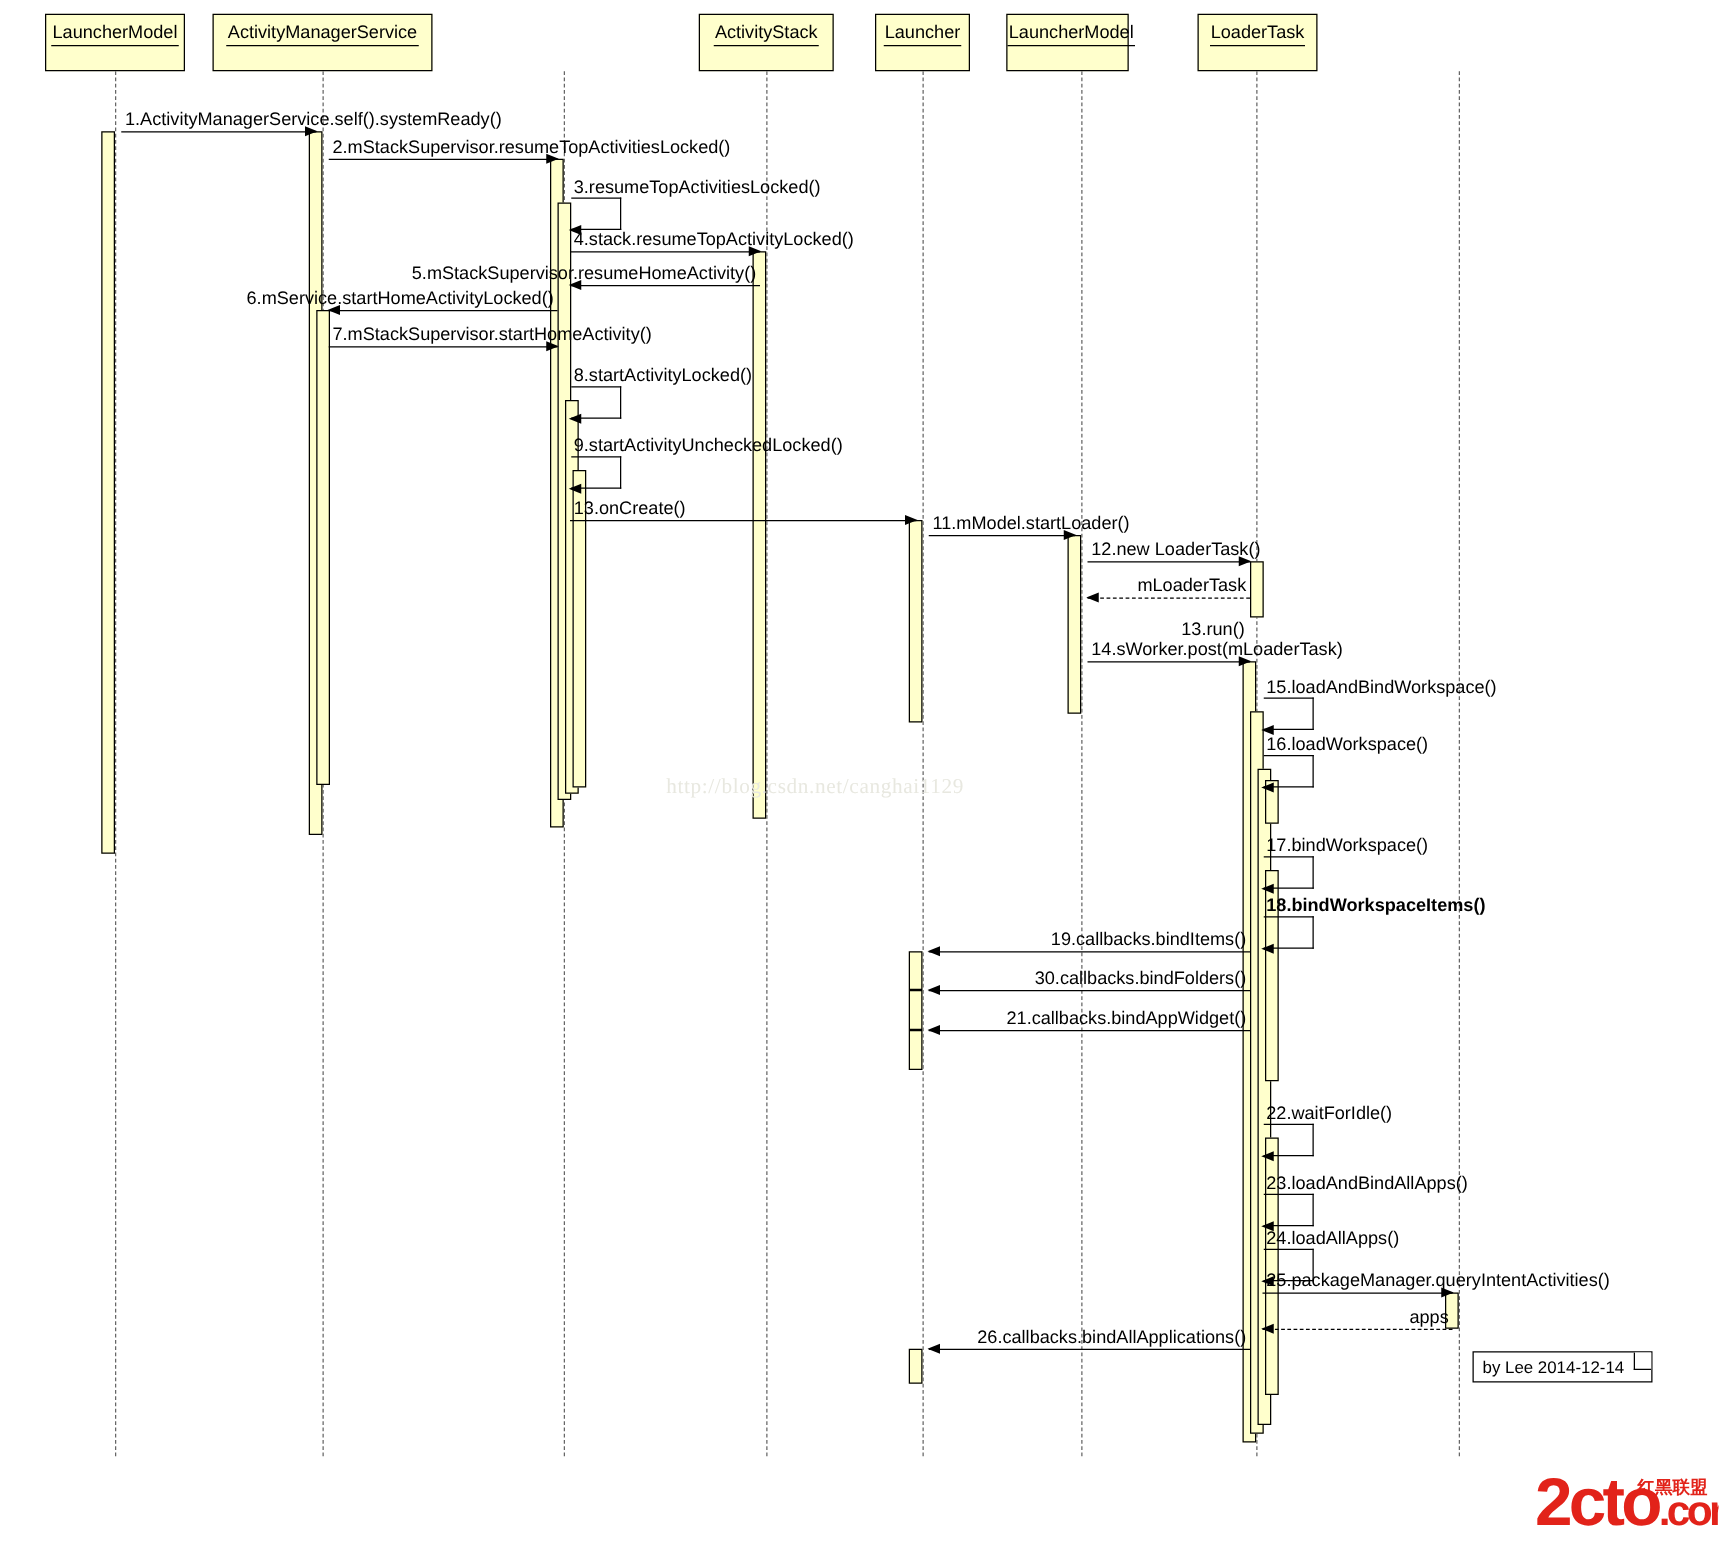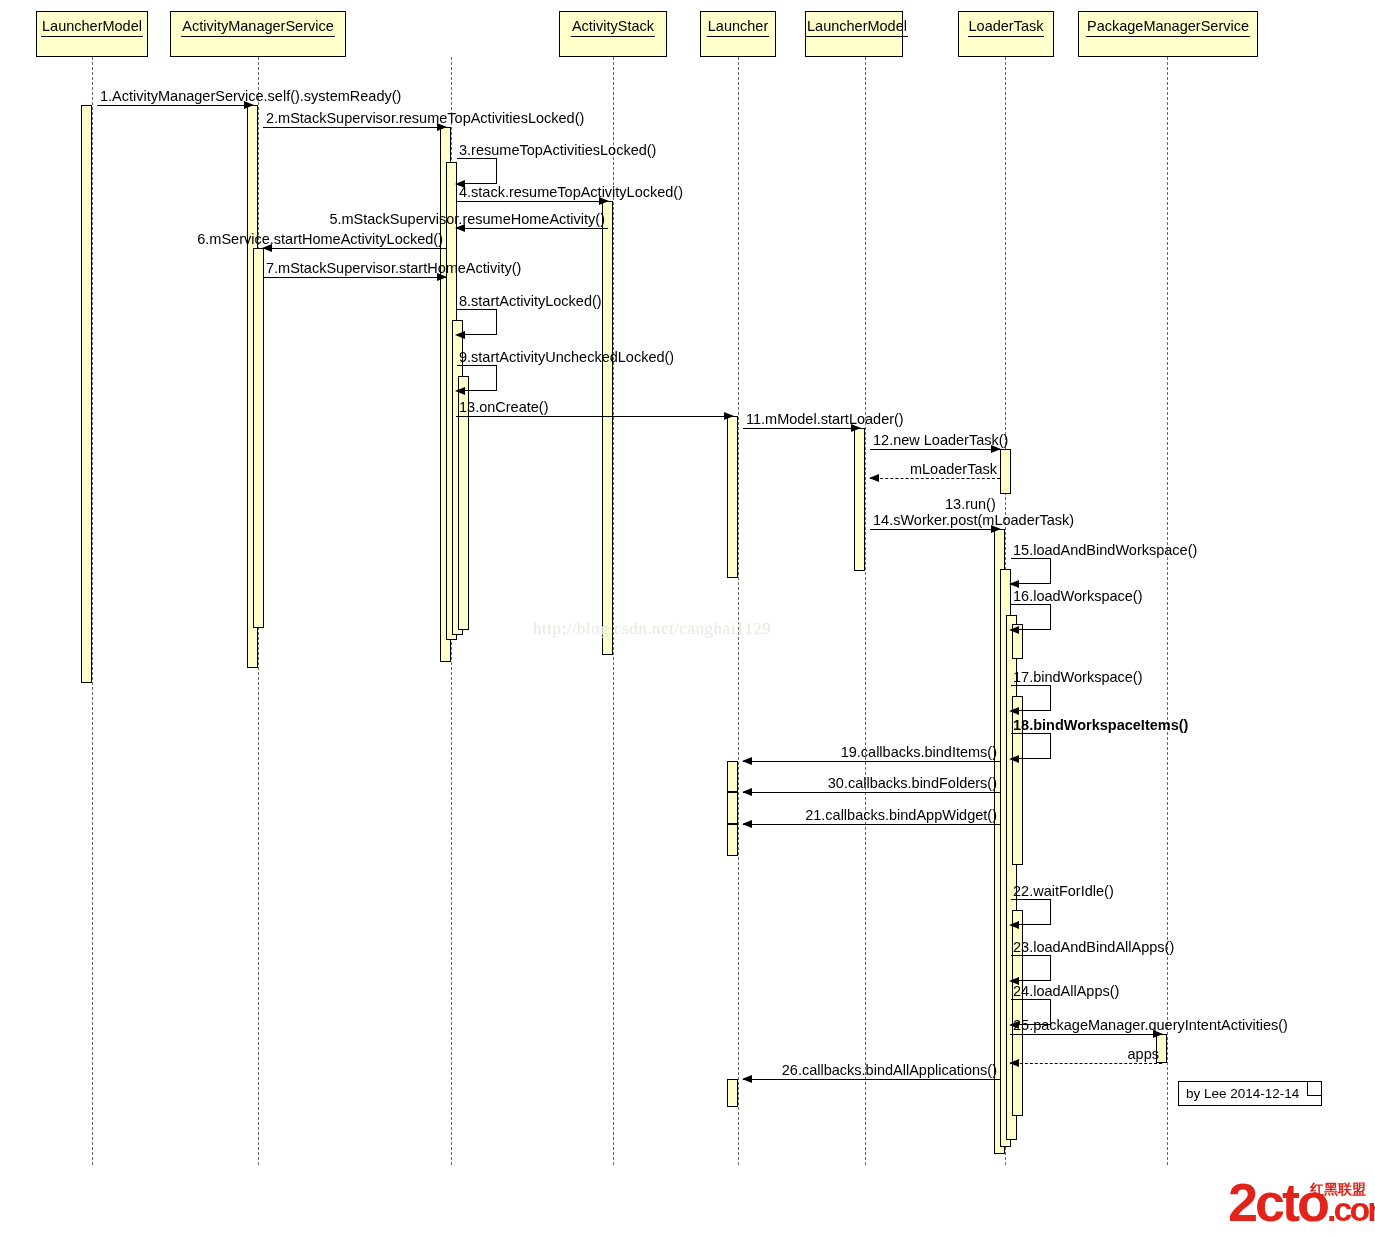--- a/index.html
+++ b/index.html
@@ -125,21 +125,20 @@
     <div class="lifeline-dash" style="left: 258px; height: 1108px;"></div>
     <div class="lifeline-dash" style="left: 451px; height: 1108px;"></div>
     <div class="lifeline-box" style="left: 559px; top: 11px; width: 108px;"><span class="lbl">ActivityStack</span></div>
     <div class="lifeline-dash" style="left: 613px; height: 1108px;"></div>
     <div class="lifeline-box" style="left: 700px; top: 11px; width: 76px;"><span class="lbl">Launcher</span></div>
     <div class="lifeline-dash" style="left: 738px; height: 1108px;"></div>
     <div class="lifeline-box" style="left: 805px; top: 11px; width: 98px;"><span class="lbl">LauncherModel</span></div>
     <div class="lifeline-dash" style="left: 865px; height: 1108px;"></div>
     <div class="lifeline-box" style="left: 958px; top: 11px; width: 96px;"><span class="lbl">LoaderTask</span></div>
     <div class="lifeline-dash" style="left: 1005px; height: 1108px;"></div>
-    <div class="lifeline-box" style="left: 1078px; top: 11px; width: 180px;"><span class="lbl">PackageManagerService</span></div>
     <div class="lifeline-dash" style="left: 1167px; height: 1108px;"></div>
     <div class="act" style="left: 81px; top: 105px; height: 578px;"></div>
     <div class="act" style="left: 247px; top: 105px; height: 563px;"></div>
     <div class="act" style="left: 253px; top: 248px; height: 380px;"></div>
     <div class="act" style="left: 440px; top: 127px; height: 535px;"></div>
     <div class="act" style="left: 446px; top: 162px; height: 478px;"></div>
     <div class="act" style="left: 452px; top: 320px; height: 315px;"></div>
     <div class="act" style="left: 458px; top: 376px; height: 254px;"></div>
     <div class="act" style="left: 602px; top: 201px; height: 454px;"></div>
     <div class="act" style="left: 727px; top: 416px; height: 162px;"></div>

